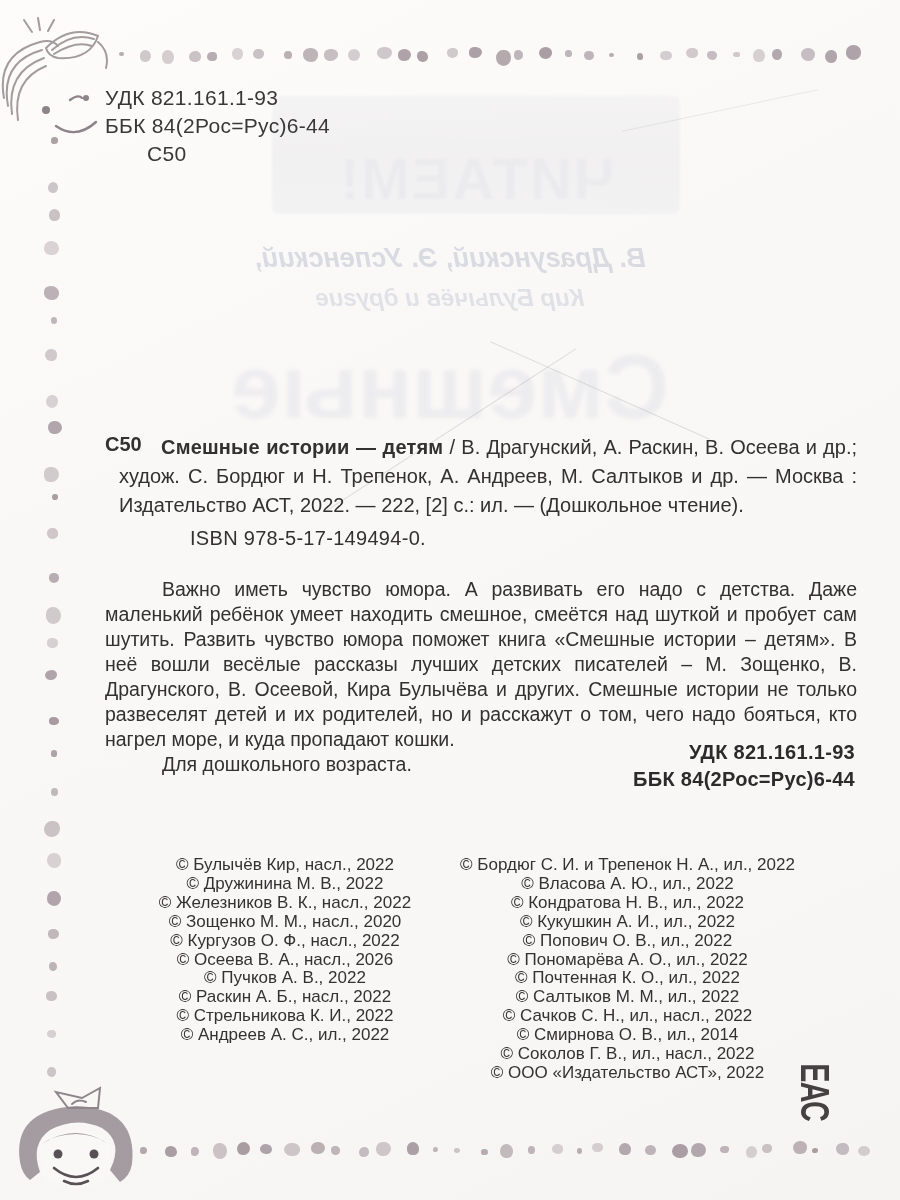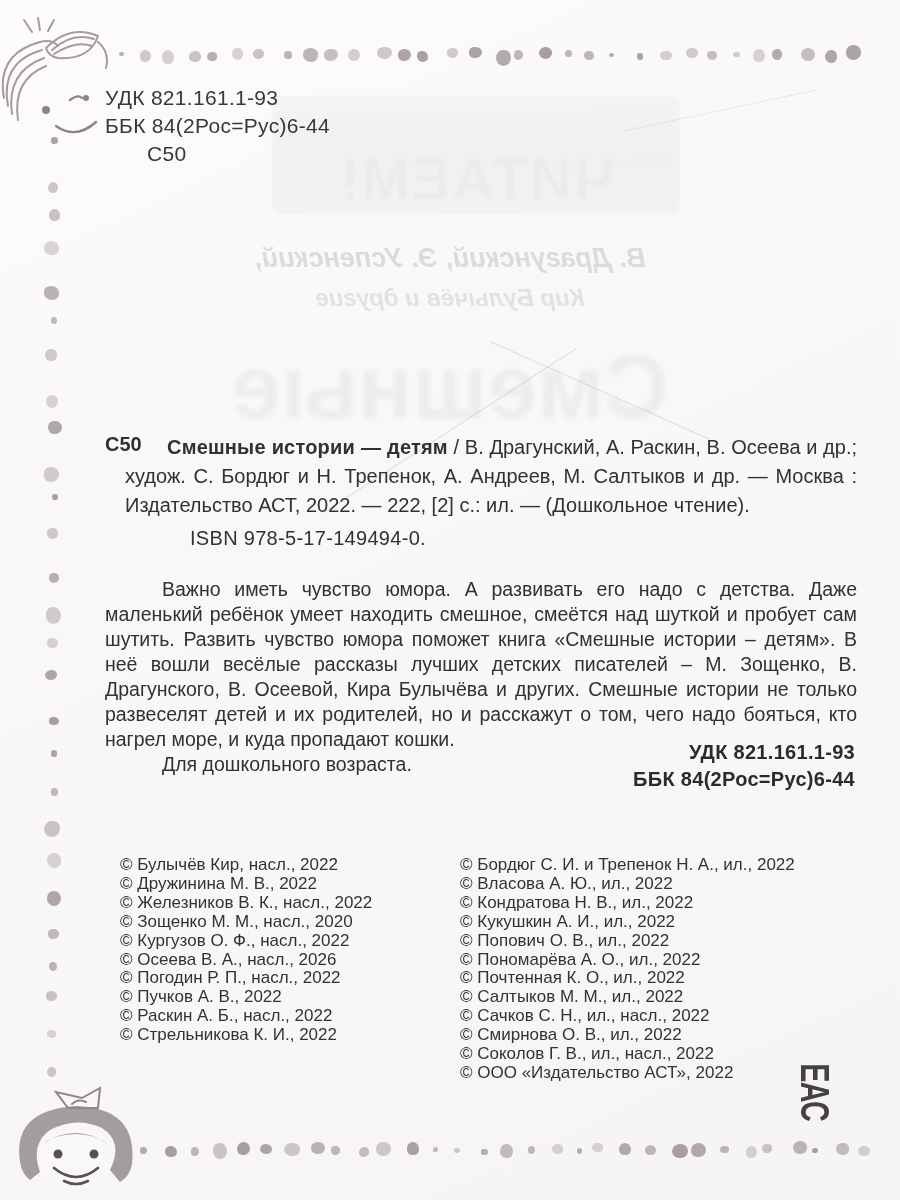--- a/index.html
+++ b/index.html
@@ -30,34 +30,34 @@
   .ghost-line { text-align:center; transform:scaleX(-1); font-style:italic; font-weight:bold;
     color:#8e99b0; filter:blur(.7px); }
   .ghost-authors { left:150px; top:243px; width:600px; font-size:27px; opacity:.30; }
   .ghost-others  { left:180px; top:284px; width:540px; font-size:24px; opacity:.23; }
   .ghost-title   { left:140px; top:336px; width:620px; text-align:center; transform:scaleX(-1);
     font-size:90px; font-weight:bold; color:#7e89a4; opacity:.10; filter:blur(2px); }
 
   
   .bib { left:105px; top:433px; width:752px; }
   .bib-label { position:absolute; left:0; top:0; font-weight:bold; font-size:20px; }
-  .bib p { margin:0 0 0 20px; font-size:20px; line-height:29px; text-align:justify; text-indent:42px; }
+  .bib p { margin:0 0 0 14px; font-size:20px; line-height:29px; text-align:justify; text-indent:42px; }
   .bib b { letter-spacing:.2px; }
   .isbn { left:190px; top:527px; font-size:20px; letter-spacing:.3px; }
 
   
   .annotation { left:105px; top:577px; width:752px; font-size:19.5px; line-height:25px; }
   .annotation p { margin:0; text-align:justify; text-indent:57px; }
   .annotation p.last { text-align:left; }
 
   .codes-right { right:45px; top:739px; text-align:right; font-weight:bold; font-size:20px; line-height:27px; color:#2d2a2c; letter-spacing:.3px; }
 
   
   .copyrights { left:0; top:856px; width:900px; font-size:17px; line-height:18.9px; color:#343133; }
-  .c-col { position:absolute; top:0; }
+  .c-col { position:absolute; top:0;text-align:center; }
   .c-col-left { left:120px; width:330px; }
   .c-col-right { left:460px; width:335px; }
   .c-item { padding-left:26px; text-indent:-26px; }
 
   
   .eac { left:770px; top:1072px; width:90px; height:40px;
     transform:rotate(90deg); transform-origin:center;
     font-weight:bold; font-size:40px; color:#454143; letter-spacing:-1px;
     text-align:center; line-height:40px; }
   .eac span{ display:inline-block; transform:scaleX(.72); }
@@ -249,36 +249,36 @@
   </div>
 
   <div class="abs copyrights">
     <div class="c-col c-col-left">
         <div class="c-item">© Булычёв Кир, насл., 2022</div>
         <div class="c-item">© Дружинина М. В., 2022</div>
         <div class="c-item">© Железников В. К., насл., 2022</div>
         <div class="c-item">© Зощенко М. М., насл., 2020</div>
         <div class="c-item">© Кургузов О. Ф., насл., 2022</div>
         <div class="c-item">© Осеева В. А., насл., 2026</div>
-        <div class="c-item">© Погодин Р. П., насл., 2022</div>
         <div class="c-item">© Пучков А. В., 2022</div>
         <div class="c-item">© Раскин А. Б., насл., 2022</div>
         <div class="c-item">© Стрельникова К. И., 2022</div>
+        <div class="c-item">© Андреев А. С., ил., 2022</div>
       </div>
     <div class="c-col c-col-right">
         <div class="c-item">© Бордюг С. И. и Трепенок Н. А., ил., 2022</div>
         <div class="c-item">© Власова А. Ю., ил., 2022</div>
         <div class="c-item">© Кондратова Н. В., ил., 2022</div>
         <div class="c-item">© Кукушкин А. И., ил., 2022</div>
         <div class="c-item">© Попович О. В., ил., 2022</div>
         <div class="c-item">© Пономарёва А. О., ил., 2022</div>
         <div class="c-item">© Почтенная К. О., ил., 2022</div>
         <div class="c-item">© Салтыков М. М., ил., 2022</div>
         <div class="c-item">© Сачков С. Н., ил., насл., 2022</div>
-        <div class="c-item">© Смирнова О. В., ил., 2022</div>
+        <div class="c-item">© Смирнова О. В., ил., 2014</div>
         <div class="c-item">© Соколов Г. В., ил., насл., 2022</div>
         <div class="c-item">© ООО «Издательство АСТ», 2022</div>
       </div>
   </div>
 
   <div class="abs eac"><span>ЕАС</span></div>
 
 </div>
 
 </body></html>

